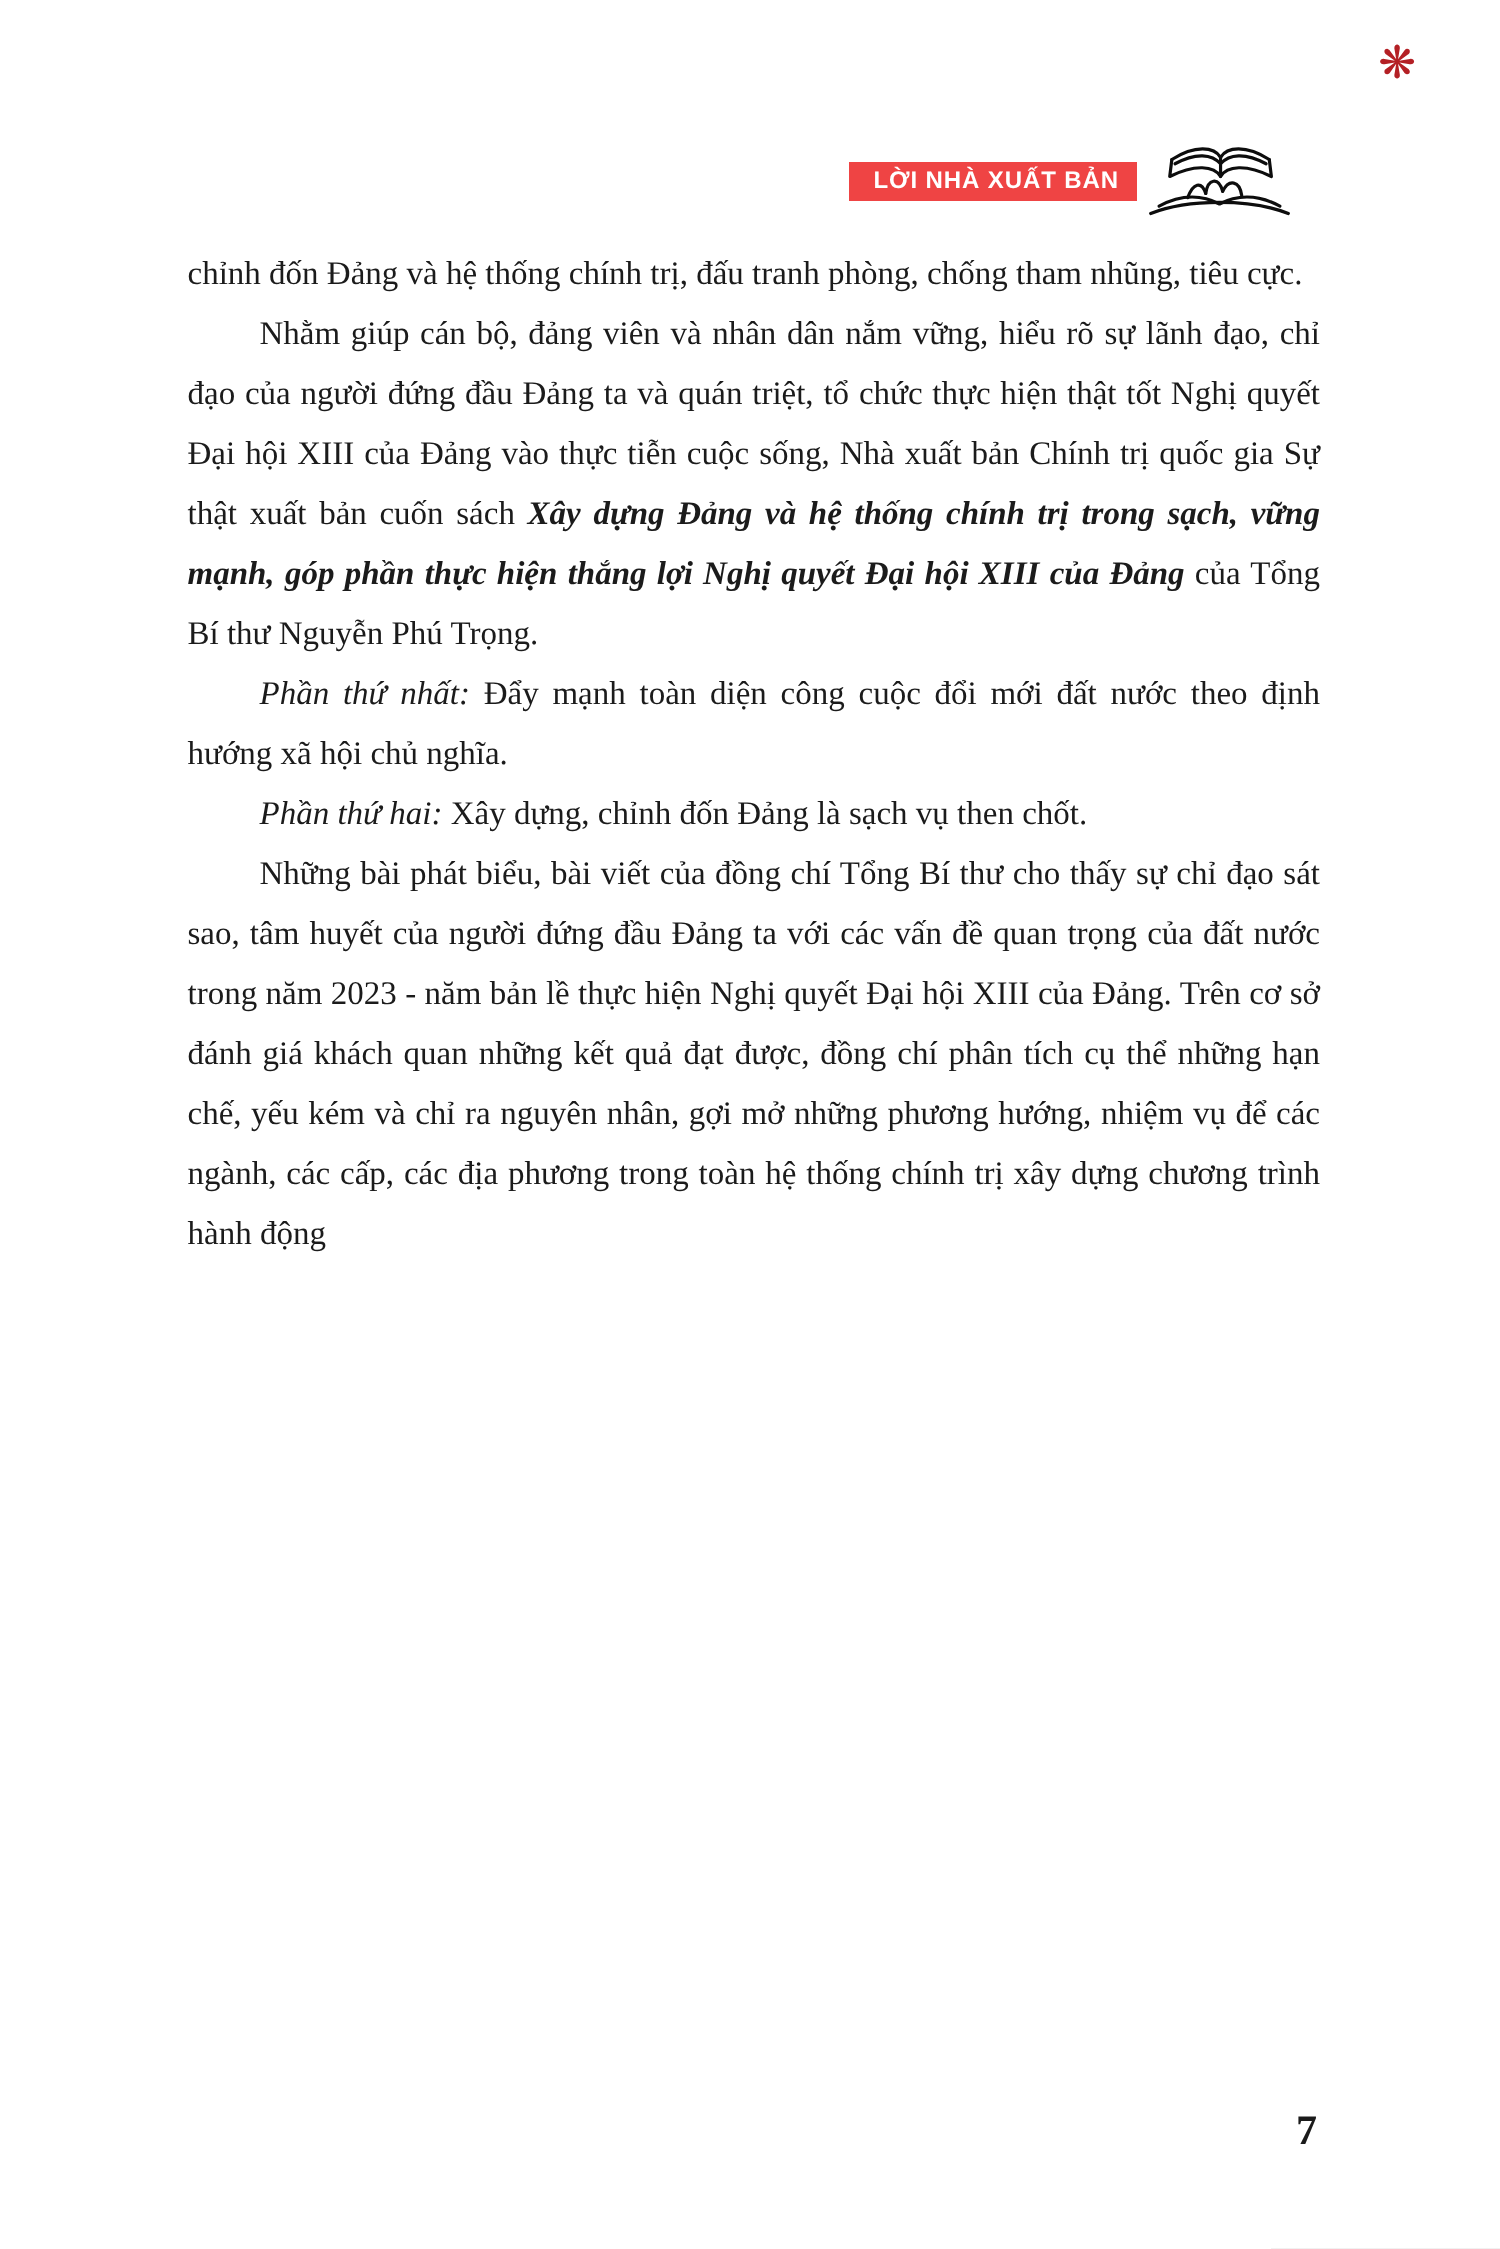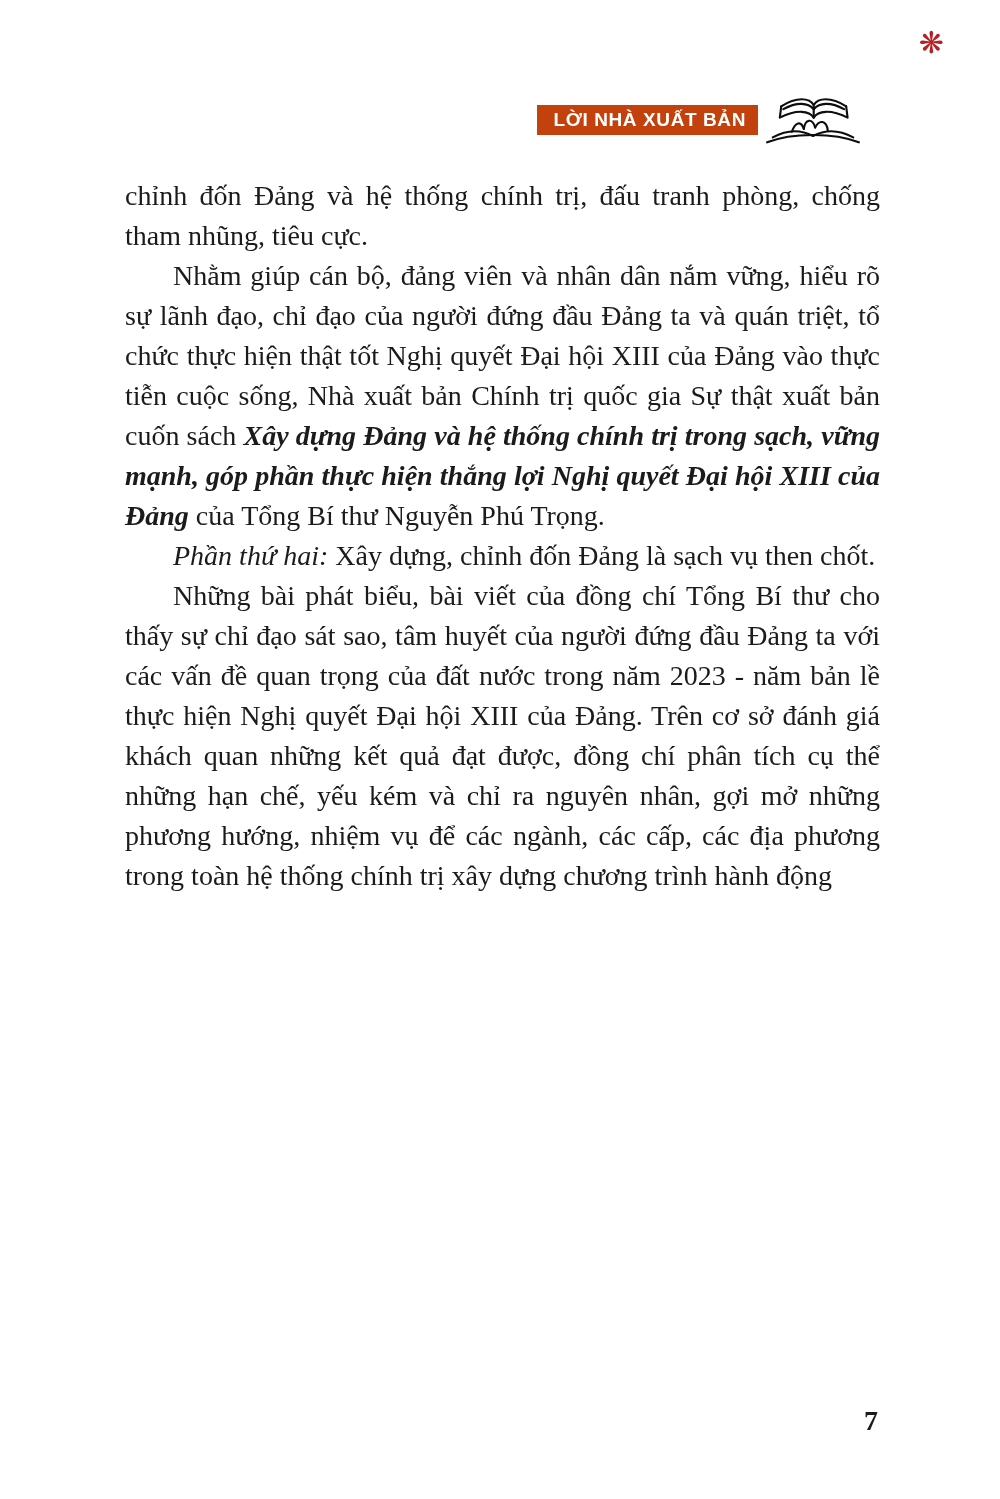--- a/index.html
+++ b/index.html
@@ -27,39 +27,39 @@
     font-family: "DejaVu Sans", sans-serif;
   }
   .header {
     position: absolute;
     top: 88px;
     right: 134px;
     display: flex;
     align-items: center;
   }
   .header-bar {
-    background: #c2410c;
+    background: #ef4444;
     color: #ffffff;
     font-family: "Liberation Sans", "DejaVu Sans", sans-serif;
     font-weight: bold;
-    font-size: 19px;
+    font-size: 16px;
     letter-spacing: 0.6px;
     padding: 4px 12px 4px 16px;
     white-space: nowrap;
   }
   .header-logo {
     margin-left: 2px;
     display: block;
   }
   .body-text {
     position: absolute;
-    top: 176px;
+    top: 162px;
     left: 125px;
     width: 755px;
-    font-size: 28px;
+    font-size: 22px;
     line-height: 40px;
     text-align: justify;
   }
   .body-text p {
     margin: 0;
     padding: 0;
   }
   .body-text p.indent {
     text-indent: 48px;
   }
@@ -98,19 +98,20 @@
 
         <path d="M18 70 C40 58 60 60 75 68 C90 60 110 58 132 70"></path>
         <path d="M10 77 C45 63 105 63 140 77"></path>
       </svg>
     </span>
   </div>
 
   <div class="body-text">
       <p><span class="seg-normal">chỉnh đốn Đảng và hệ thống chính trị, đấu tranh phòng, chống tham nhũng, tiêu cực.</span></p>
       <p class="indent"><span class="seg-normal">Nhằm giúp cán bộ, đảng viên và nhân dân nắm vững, hiểu rõ sự lãnh đạo, chỉ đạo của người đứng đầu Đảng ta và quán triệt, tổ chức thực hiện thật tốt Nghị quyết Đại hội XIII của Đảng vào thực tiễn cuộc sống, Nhà xuất bản Chính trị quốc gia Sự thật xuất bản cuốn sách </span><span class="seg-bold-italic">Xây dựng Đảng và hệ thống chính trị trong sạch, vững mạnh, góp phần thực hiện thắng lợi Nghị quyết Đại hội XIII của Đảng</span><span class="seg-normal"> của Tổng Bí thư Nguyễn Phú Trọng.</span></p>
+      <p class="indent"><span class="seg-italic">Phần thứ nhất:</span><span class="seg-normal"> Đẩy mạnh toàn diện công cuộc đổi mới đất nước theo định hướng xã hội chủ nghĩa.</span></p>
       <p class="indent"><span class="seg-italic">Phần thứ hai:</span><span class="seg-normal"> Xây dựng, chỉnh đốn Đảng là sạch vụ then chốt.</span></p>
       <p class="indent"><span class="seg-normal">Những bài phát biểu, bài viết của đồng chí Tổng Bí thư cho thấy sự chỉ đạo sát sao, tâm huyết của người đứng đầu Đảng ta với các vấn đề quan trọng của đất nước trong năm 2023 - năm bản lề thực hiện Nghị quyết Đại hội XIII của Đảng. Trên cơ sở đánh giá khách quan những kết quả đạt được, đồng chí phân tích cụ thể những hạn chế, yếu kém và chỉ ra nguyên nhân, gợi mở những phương hướng, nhiệm vụ để các ngành, các cấp, các địa phương trong toàn hệ thống chính trị xây dựng chương trình hành động</span></p>
     </div>
 
   <div class="page-number">7</div>
 
 </div>
 
 </body></html>

